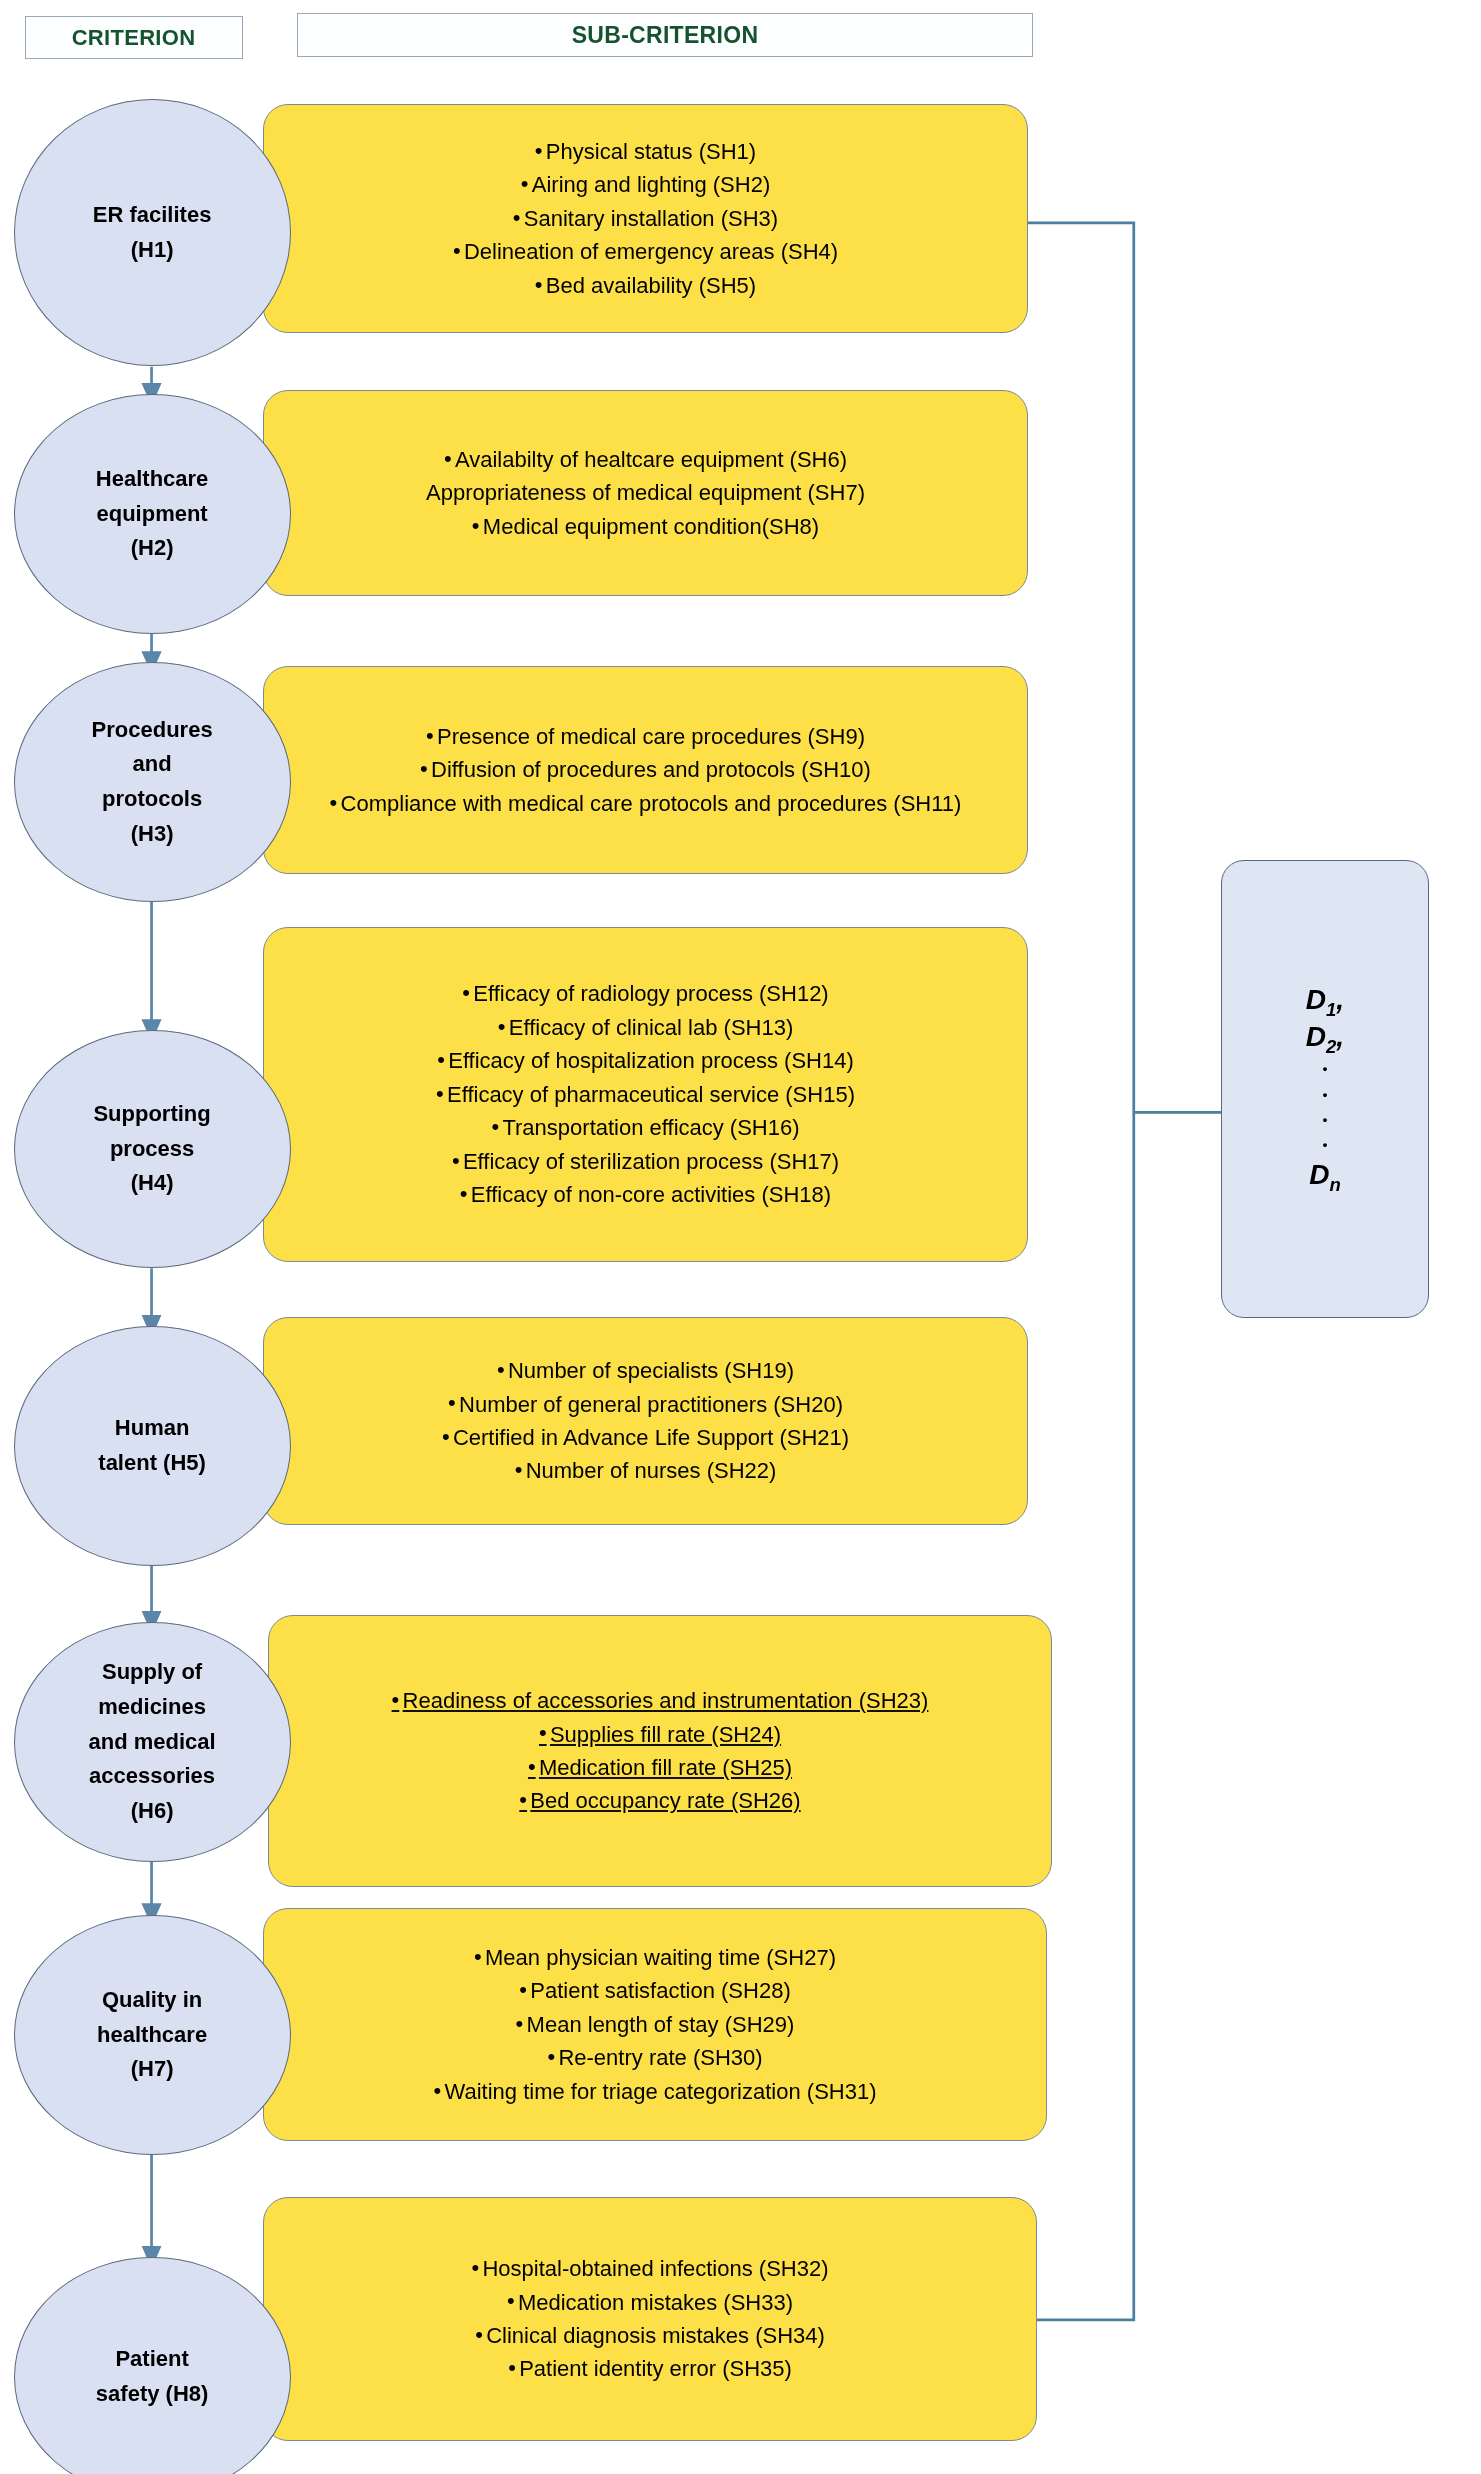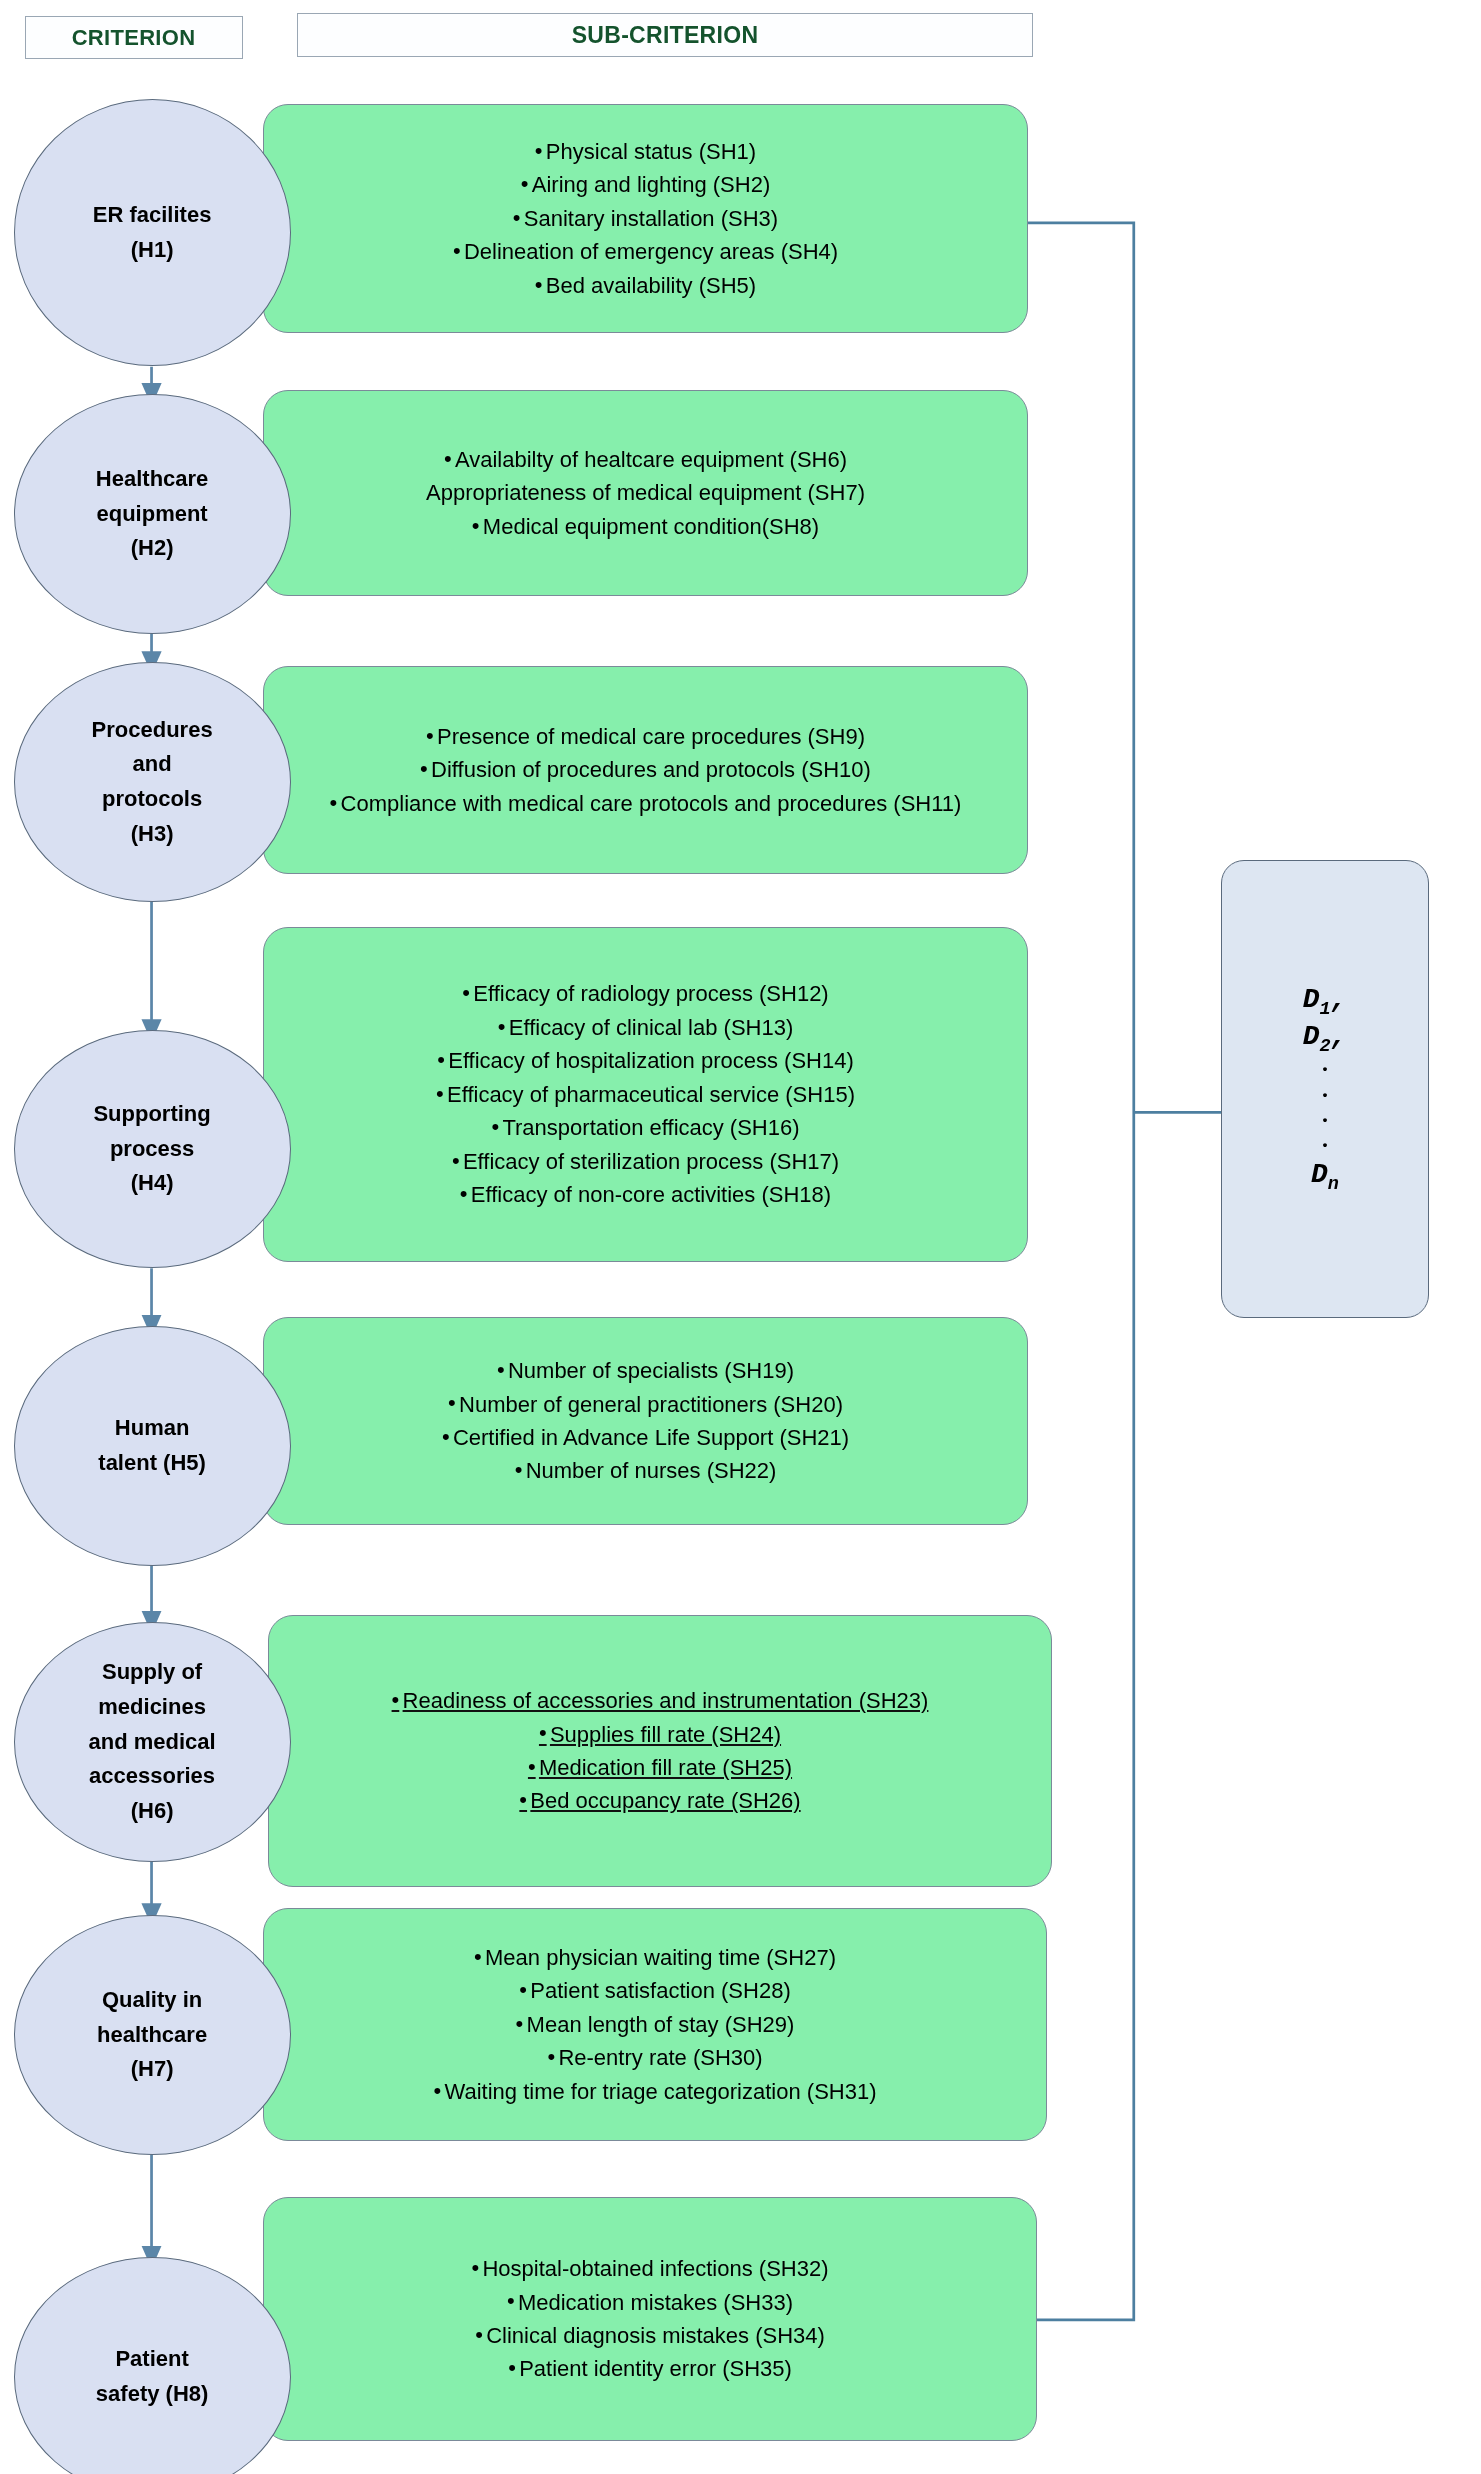--- a/index.html
+++ b/index.html
@@ -60,21 +60,21 @@
     line-height:1.58;
     color:#000;
     padding:0 12px;
     white-space:pre-line;
   }
 
   
   .subbox{
     position:absolute;
     box-sizing:border-box;
-    background:#86efac;
+    background:#fde047;
     border:1.6px solid #7b8a99;
     border-radius:25px;
     display:flex;
     flex-direction:column;
     align-items:center;
     justify-content:center;
     z-index:2;
     padding:7.6px 16.4px;
   }
   .subbox ul{
@@ -107,21 +107,21 @@
     background:#dde6f2;
     border:1.6px solid #5a6a7d;
     border-radius:23px;
     display:flex;
     flex-direction:column;
     align-items:center;
     justify-content:center;
     z-index:3;
   }
   #dbox .dline{
-    font-family:Liberation Mono, monospace;
+    font-family:Liberation Sans, sans-serif;
     font-style:italic;
     font-weight:bold;
     font-size:28px;
     line-height:1.18;
     color:#000;
     text-align:center;
   }
   #dbox .dot{
     font-family:"Liberation Serif","DejaVu Serif",serif;
     font-weight:bold;

